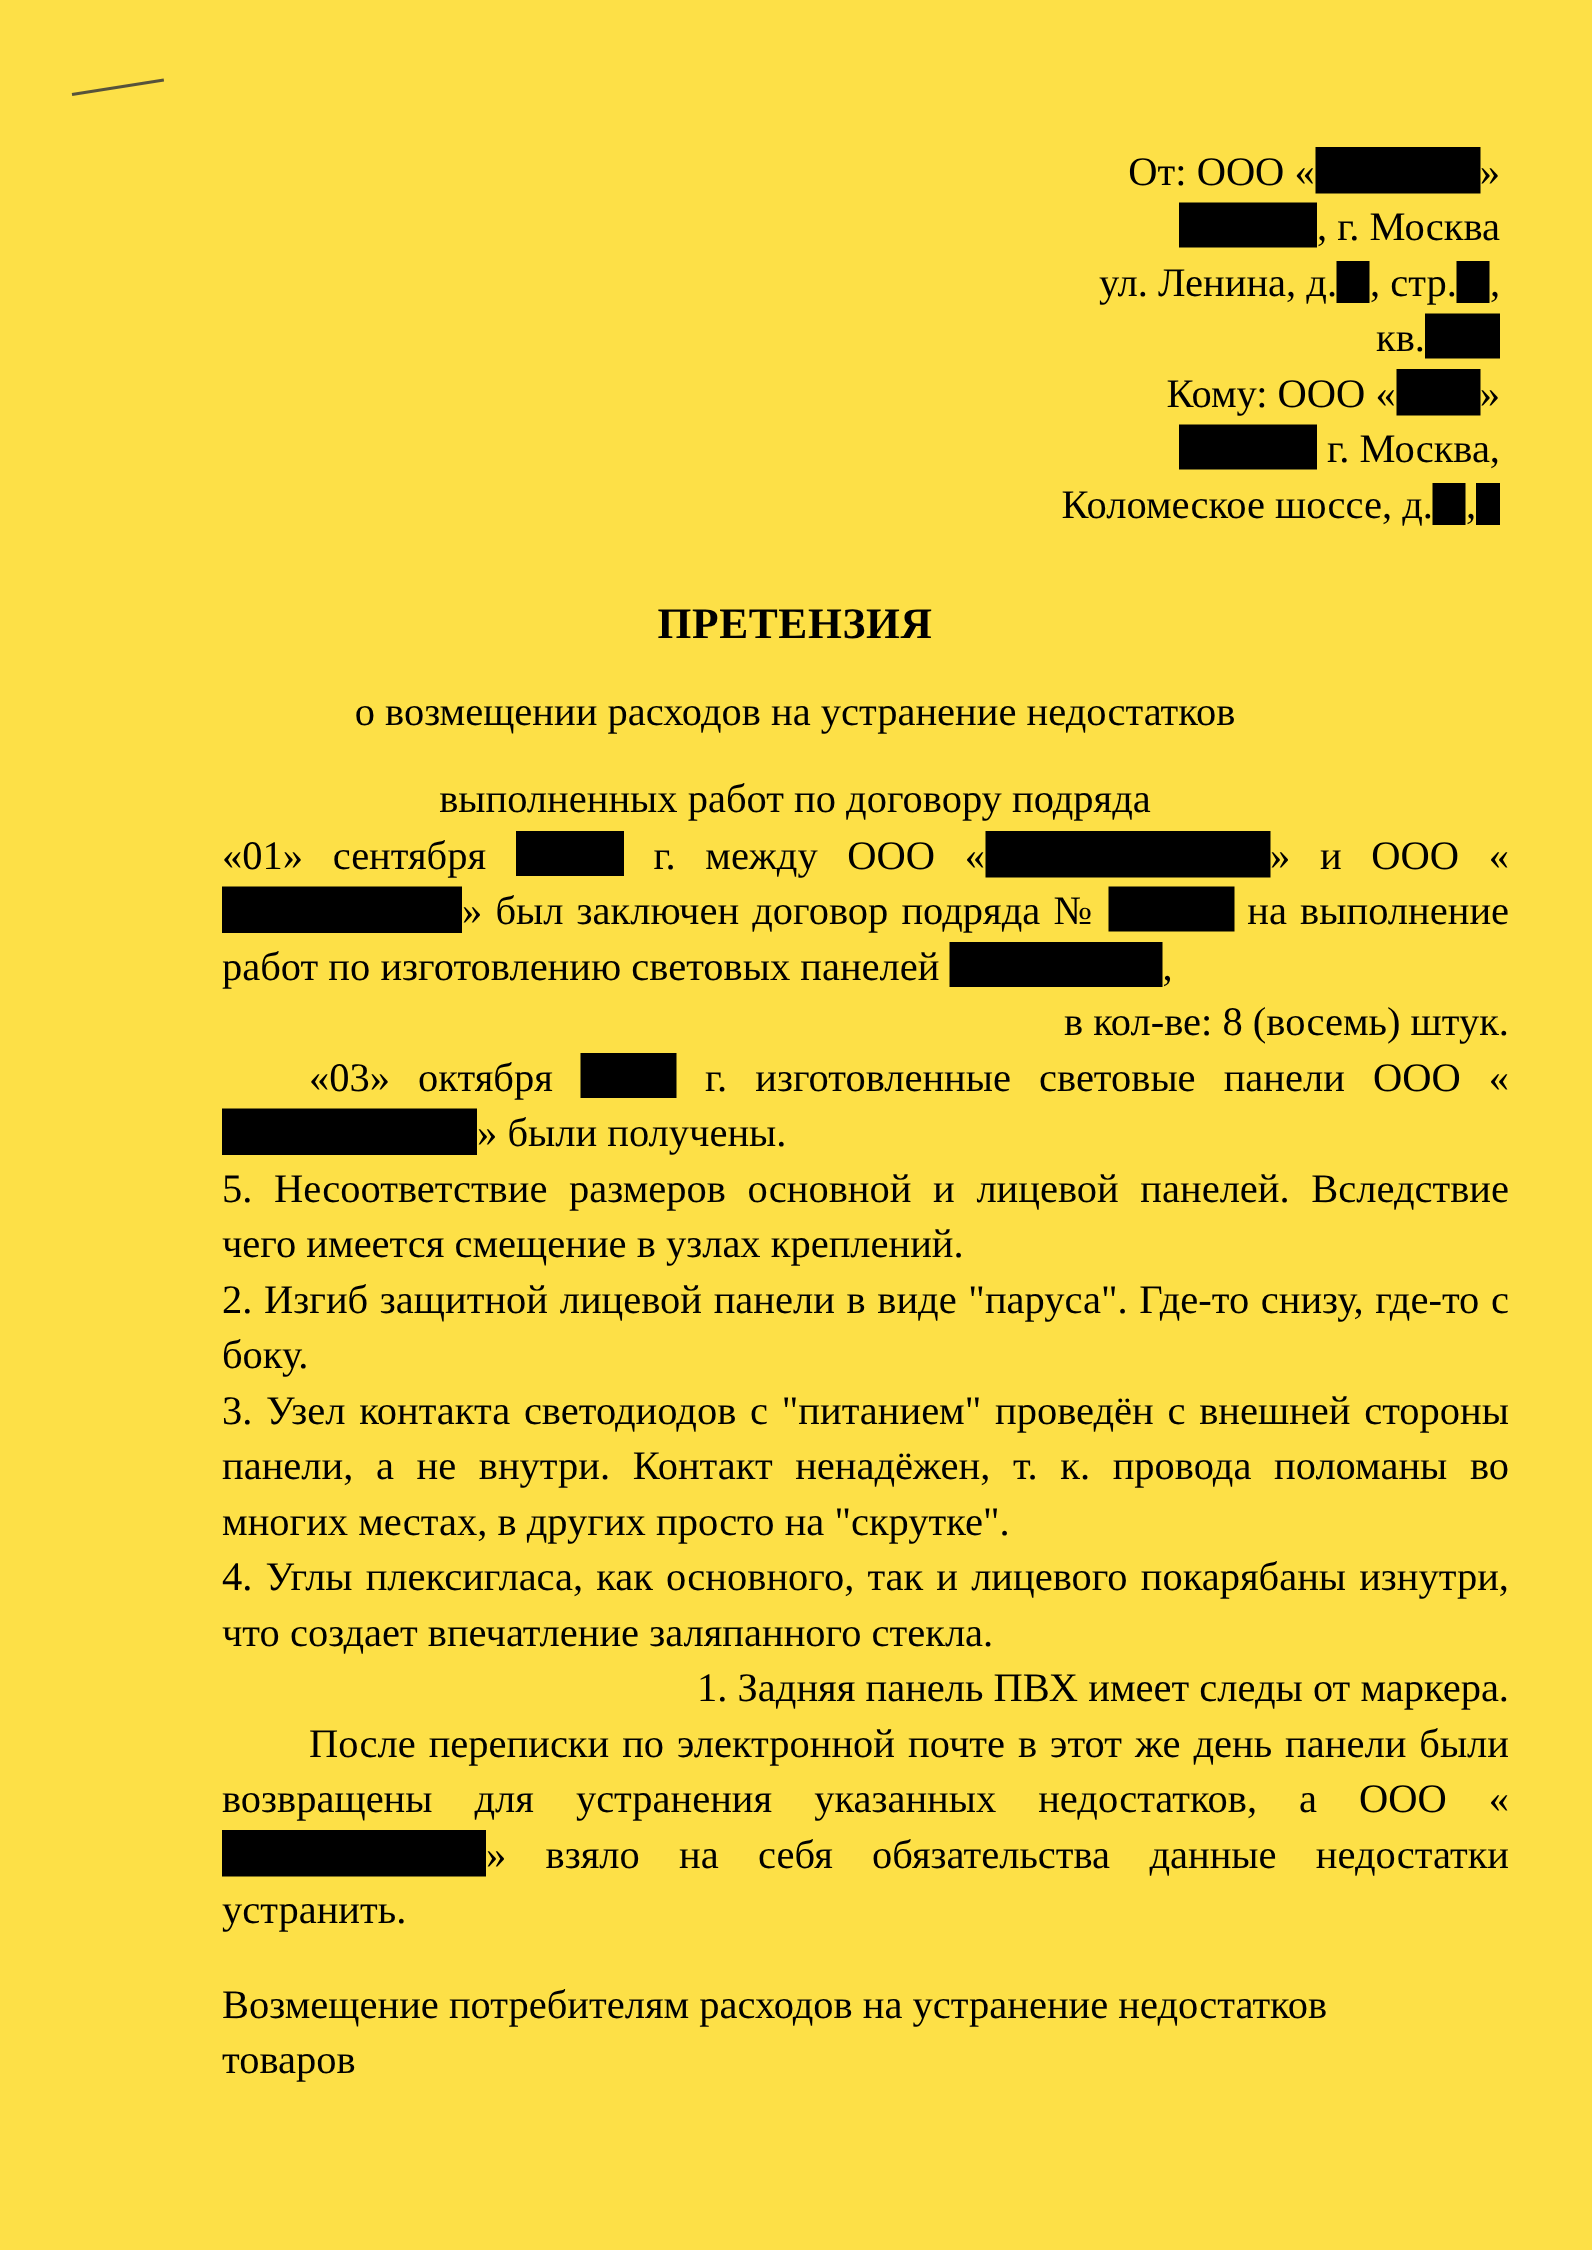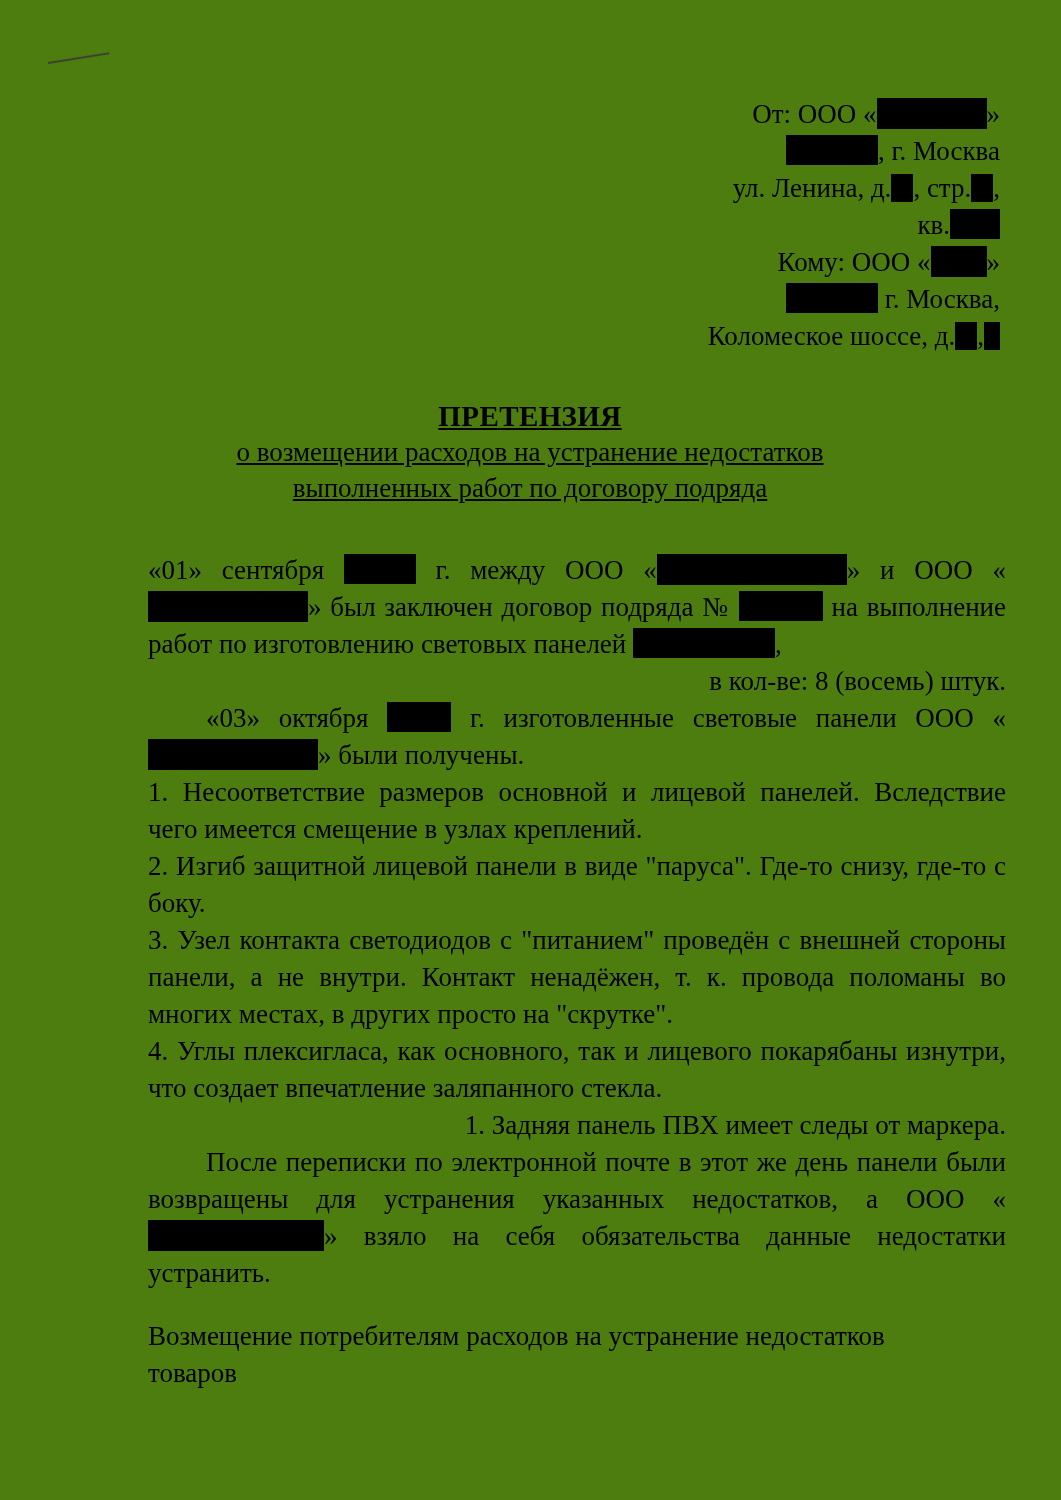--- a/index.html
+++ b/index.html
@@ -5,21 +5,21 @@
 <style>
   html, body {
     margin: 0;
     padding: 0;
     background: #ffffff;
   }
   .page {
     position: relative;
     width: 1061px;
     height: 1500px;
-    background: #4d7c0f;
+    background: #fde047;
     color: #000000;
     font-family: "Liberation Serif", "DejaVu Serif", serif;
     overflow: hidden;
     box-sizing: border-box;
   }
 
   
   .scan-mark {
     position: absolute;
     left: 48px;
@@ -61,32 +61,31 @@
   }
   .rd.sm { height: 28px; vertical-align: -5px; }
 
   
   .title-wrap {
     position: absolute;
     left: 110px;
     top: 398px;
     width: 840px;
     text-align: center;
-    text-decoration: underline;
   }
   .doc-title {
     font-weight: bold;
     font-size: 29px;
     letter-spacing: .4px;
     line-height: 36px;
   }
   .doc-subtitle {
     font-size: 27px;
     line-height: 36px;
-    margin-top: 0;
+    margin-top: 22px;
   }
 
   
   .body {
     position: absolute;
     left: 148px;
     top: 552px;
     width: 858px;
     font-size: 27px;
     line-height: 37px;
@@ -150,21 +149,21 @@
       <span class="rd" style="width:142px"></span><span>,</span>
     </p>
 
     <p class="p left"><span>в кол-ве: 8 (восемь) штук.</span></p>
 
     <p class="p ind"><span>«03» октября</span>
       <span class="rd" style="width:64px"></span>
       <span>г. изготовленные световые панели ООО «</span><span class="rd t" style="width:170px"></span><span>» были получены.</span></p>
 
 
-    <p class="p">1. Несоответствие размеров основной и лицевой панелей. Вследствие чего имеется смещение в узлах креплений.</p>
+    <p class="p">5. Несоответствие размеров основной и лицевой панелей. Вследствие чего имеется смещение в узлах креплений.</p>
     <p class="p">2. Изгиб защитной лицевой панели в виде "паруса". Где-то снизу, где-то с боку.</p>
     <p class="p">3. Узел контакта светодиодов с "питанием" проведён с внешней стороны панели, а не внутри. Контакт ненадёжен, т. к. провода поломаны во многих местах, в других просто на "скрутке".</p>
     <p class="p">4. Углы плексигласа, как основного, так и лицевого покарябаны изнутри, что создает впечатление заляпанного стекла.</p>
     <p class="p left">1. Задняя панель ПВХ имеет следы от маркера.</p>
 
     <p class="p ind"><span>После переписки по электронной почте в этот же день панели были возвращены для устранения указанных недостатков, а ООО «</span><span class="rd t" style="width:176px"></span><span>» взяло на себя обязательства данные недостатки устранить.</span></p>
   </div>
 
   <div class="footer">
     <p>Возмещение потребителям расходов на устранение недостатков</p>

